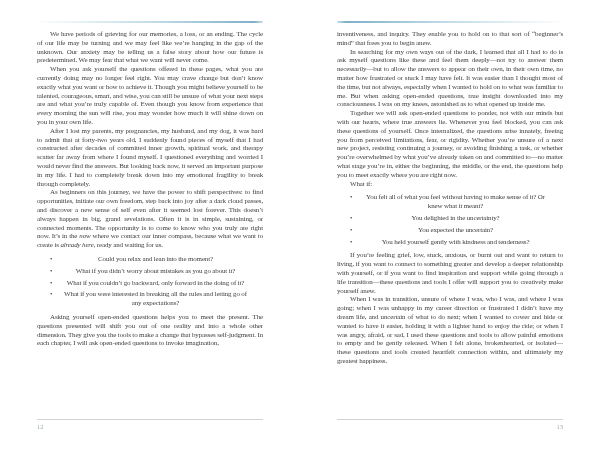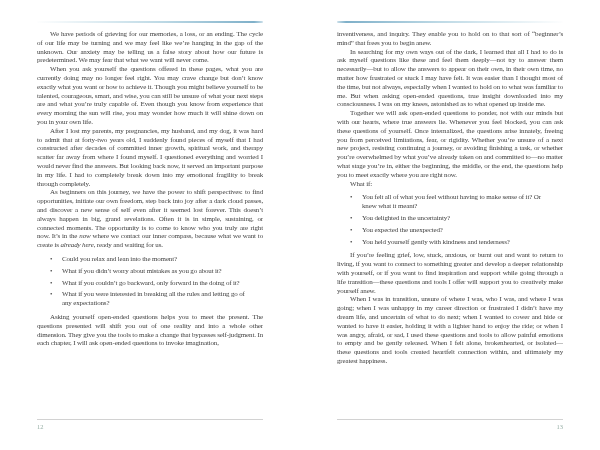--- a/index.html
+++ b/index.html
@@ -36,21 +36,21 @@
   }
   .content p.no-indent { text-indent: 0; }
 
   ul.qlist {
     list-style: none;
     margin: 5px 0 5px 0; padding: 0 0 0 25px;
   }
   ul.qlist li {
     position: relative;
     margin: 0 0 3px 0;
-    text-align: left;
+    text-align: center;
     padding-right: 14px;
   }
   ul.qlist li::before {
     content: "\2022";
     position: absolute; left: -12px; top: 0;
     font-size: 7px; color: #4a4a4a;
   }
 
   .footer-rule {
     position: absolute; top: 419px; left: 37px;
@@ -93,21 +93,21 @@
   <div class="page page-right">
     <div class="top-rule"></div>
     <div class="content">
       <p class="no-indent">inventiveness, and inquiry. They enable you to hold on to that sort of “beginner’s mind” that frees you to begin anew.</p>
       <p>In searching for my own ways out of the dark, I learned that all I had to do is ask myself questions like these and feel them deeply—not try to answer them necessarily—but to allow the answers to appear on their own, in their own time, no matter how frustrated or stuck I may have felt. It was easier than I thought most of the time, but not always, especially when I wanted to hold on to what was familiar to me. But when asking open-ended questions, true insight downloaded into my consciousness. I was on my knees, astonished as to what opened up inside me.</p>
       <p>Together we will ask open-ended questions to ponder, not with our minds but with our hearts, where true answers lie. Whenever you feel blocked, you can ask these questions of yourself. Once internalized, the questions arise innately, freeing you from perceived limitations, fear, or rigidity. Whether you’re unsure of a next new project, resisting continuing a journey, or avoiding finishing a task, or whether you’re overwhelmed by what you’ve already taken on and committed to—no matter what stage you’re in, either the beginning, the middle, or the end, the questions help you to meet exactly where you are right now.</p>
       <p>What if:</p>
       <ul class="qlist">
         <li>You felt all of what you feel without having to make sense of it? Or knew what it meant?</li>
         <li>You delighted in the uncertainty?</li>
-        <li>You expected the unexpected?</li>
+        <li>You expected the uncertain?</li>
         <li>You held yourself gently with kindness and tenderness?</li>
       </ul>
       <p>If you’re feeling grief, low, stuck, anxious, or burnt out and want to return to living, if you want to connect to something greater and develop a deeper relationship with yourself, or if you want to find inspiration and support while going through a life transition—these questions and tools I offer will support you to creatively make yourself anew.</p>
       <p>When I was in transition, unsure of where I was, who I was, and where I was going; when I was unhappy in my career direction or frustrated I didn’t have my dream life, and uncertain of what to do next; when I wanted to cower and hide or wanted to have it easier, holding it with a lighter hand to enjoy the ride; or when I was angry, afraid, or sad, I used these questions and tools to allow painful emotions to empty and be gently released. When I felt alone, brokenhearted, or isolated—these questions and tools created heartfelt connection within, and ultimately my greatest happiness.</p>
     </div>
     <div class="footer-rule"></div>
     <div class="page-num">13</div>
   </div>
 
 </div>

